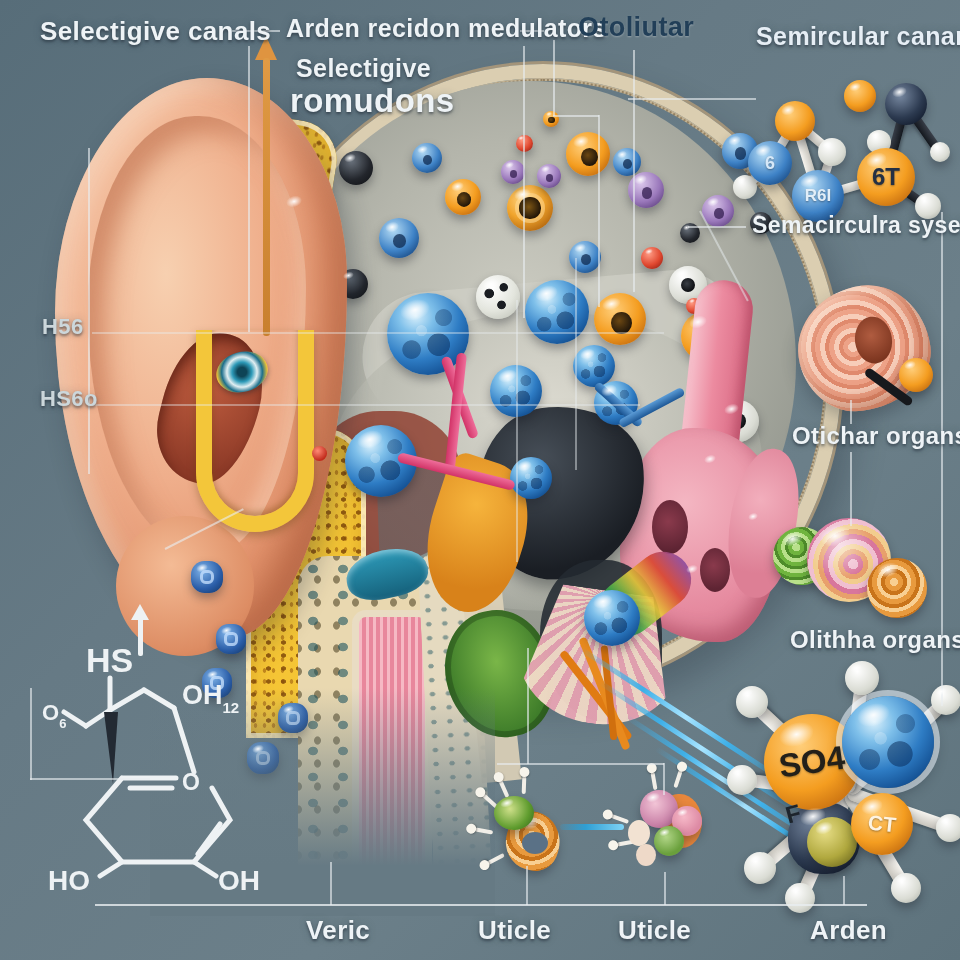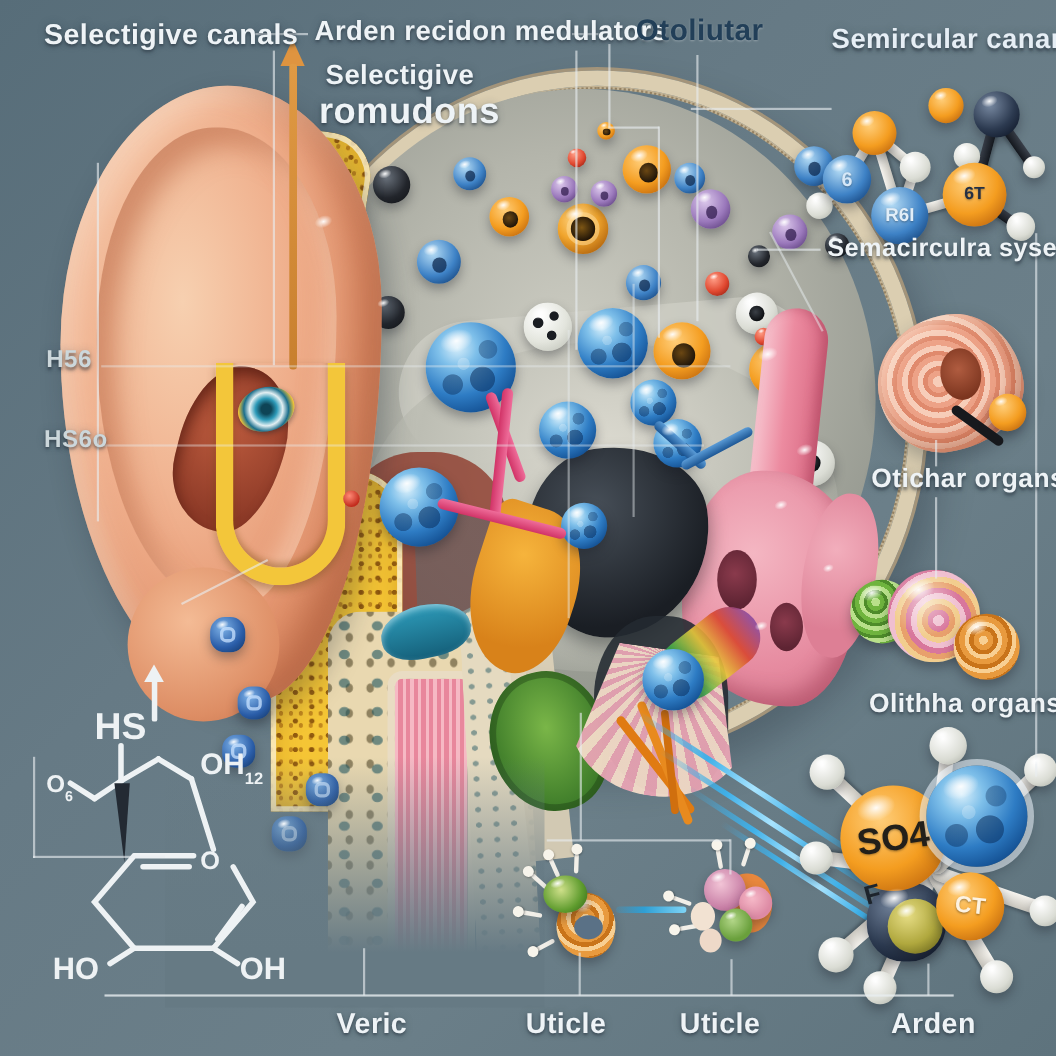--- a/index.html
+++ b/index.html
@@ -300,21 +300,21 @@
     <div class="sph t-orange plain" style="left:775px;top:101px;width:40px;height:40px"></div>
     <div class="sph t-orange plain" style="left:844px;top:80px;width:32px;height:32px"></div>
     <div class="sph t-navy" style="left:885px;top:83px;width:42px;height:42px"></div>
     <div class="sph t-blue plain" style="left:748px;top:141px;width:44px;height:44px">
       <span class="atom-label" style="color:#d6e8f8;font-size:18px">6</span>
       </div>
     <div class="sph t-blue plain" style="left:792px;top:170px;width:52px;height:52px">
       <span class="atom-label" style="color:#e2eef8;font-size:17px">R6I</span>
       </div>
     <div class="sph t-orange plain" style="left:857px;top:148px;width:58px;height:58px">
-      <span class="atom-label" style="color:#243044;font-size:16px">6T</span>
+      <span class="atom-label" style="color:#243044;font-size:24px">6T</span>
       </div>
   </div>
 
   <div class="abs organ-swirl"></div>
   <div class="abs organ-stem"></div>
   <div class="sph t-orange plain" style="left:899px;top:358px;width:34px;height:34px"></div>
 
   <div class="sph t-lime plain" style="left:773px;top:527px;width:58px;height:58px"></div>
   <div class="sph t-multi plain" style="left:807px;top:518px;width:84px;height:84px"></div>
   <div class="sph t-tang plain" style="left:867px;top:558px;width:60px;height:60px"></div>

